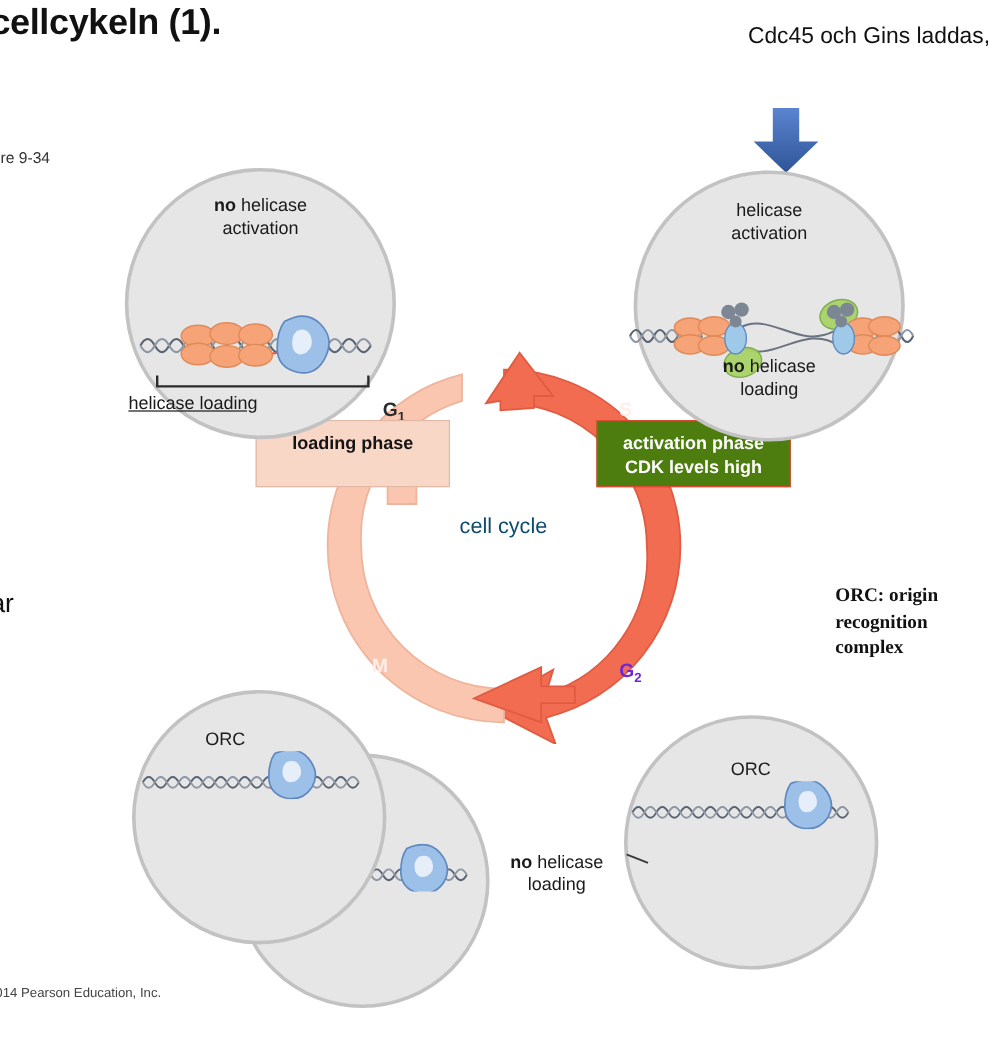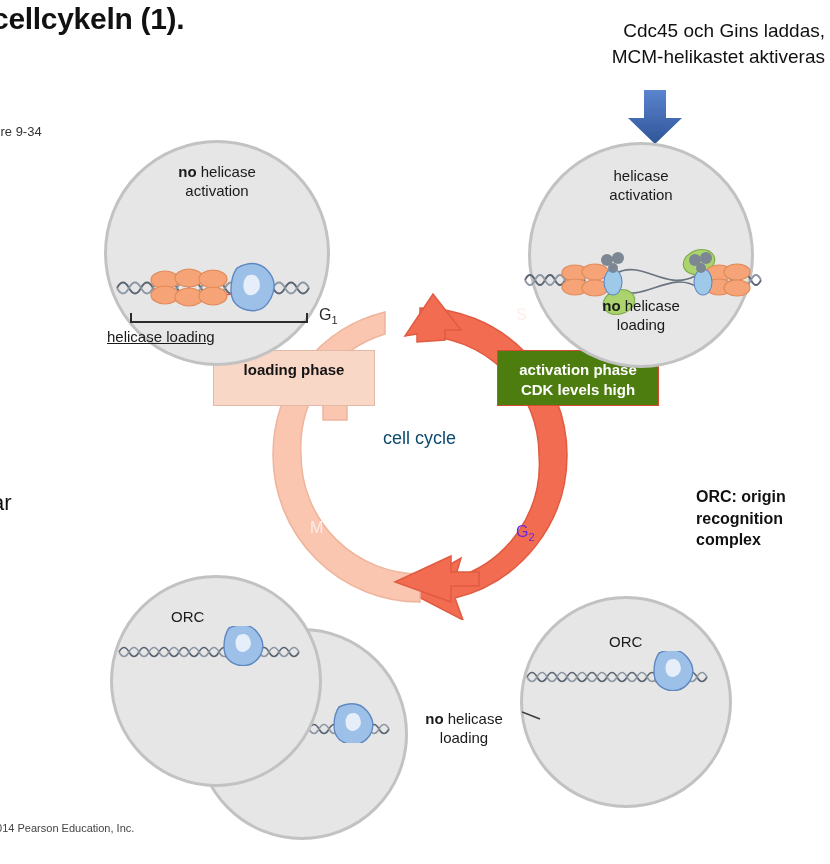--- a/index.html
+++ b/index.html
@@ -10,21 +10,21 @@
   
   #slide-title{left:-8px;top:2px;font-size:30px;font-weight:bold;letter-spacing:-0.3px;
                color:#111;white-space:nowrap;}
   #figure-caption{left:-14px;top:124px;font-size:13px;color:#333;white-space:nowrap;}
   #copyright{left:-10px;top:822px;font-size:11px;color:#444;white-space:nowrap;}
   #left-note-1{left:-8px;top:490px;font-size:22px;color:#111;white-space:nowrap;}
 
   #annotation{left:535px;top:18px;width:290px;font-size:19px;line-height:1.35;color:#111;text-align:right;}
   #annotation div{white-space:nowrap;}
 
-  #orc-legend{left:696px;top:486px;width:130px;font-family:Liberation Sans, sans-serif;
+  #orc-legend{left:696px;top:486px;width:130px;font-family:Liberation Serif, serif;
               font-size:16px;font-weight:bold;line-height:1.35;color:#111;}
 
   
   #blue-arrow{left:620px;top:88px;width:70px;height:58px;}
 
   
   .cell{border-radius:50%;background:#e6e6e6;border:3px solid #c2c2c2;box-sizing:border-box;}
   #cell-g1{left:104px;top:140px;width:226px;height:226px;}
   #cell-s {left:528px;top:142px;width:226px;height:226px;}
   #cell-m-a{left:110px;top:575px;width:212px;height:212px;z-index:3;}
@@ -42,21 +42,21 @@
   
   #no-helicase-loading-mid{left:404px;top:710px;width:120px;text-align:center;
                            font-size:15px;line-height:1.25;color:#1a1a1a;}
   #no-helicase-loading-mid b{font-weight:bold;}
 
   
   #cycle{left:255px;top:290px;width:330px;height:330px;}
   #cell-cycle-text{left:383px;top:428px;font-size:18px;font-weight:normal;color:#0c4a6e;
                    white-space:nowrap;}
 
-  .phase-letter{position:absolute;font-size:16px;font-weight:normal;}
+  .phase-letter{position:absolute;font-size:16px;font-weight:bold;margin-top:28px;}
   #lbl-g1{left:319px;top:306px;color:#2b2b2b;}
   #lbl-s {left:516px;top:306px;color:#fdeeea;}
   #lbl-m {left:310px;top:519px;color:#fdeeea;}
   #lbl-g2{left:516px;top:523px;color:#6d28d9;}
   .phase-letter sub{font-size:11px;}
 
   
   .phase-box{position:absolute;text-align:center;font-size:15px;font-weight:bold;
              line-height:1.3;padding:9px 6px;box-sizing:border-box;}
   #box-loading{left:213px;top:350px;width:162px;height:56px;background:#f9d7c7;
@@ -67,21 +67,20 @@
 </head>
 <body>
 
 <div class="abs" id="slide-title">cellcykeln (1).</div>
 <div class="abs" id="figure-caption">gure 9-34</div>
 <div class="abs" id="copyright">2014 Pearson Education, Inc.</div>
 <div class="abs" id="left-note-1">ar</div>
 
 <div class="abs" id="annotation">
   <div>Cdc45 och Gins laddas,</div>
-  <div>MCM-helikastet aktiveras</div>
 </div>
 
 <svg class="abs" id="blue-arrow" viewBox="0 0 70 58">
   <defs>
     <linearGradient id="bgrad" x1="0" y1="0" x2="0" y2="1">
       <stop offset="0%" stop-color="#5b84d0"></stop>
       <stop offset="100%" stop-color="#2f5597"></stop>
     </linearGradient>
   </defs>
   <polygon points="24,2 46,2 46,30 62,30 35,56 8,30 24,30" fill="url(#bgrad)"></polygon>

